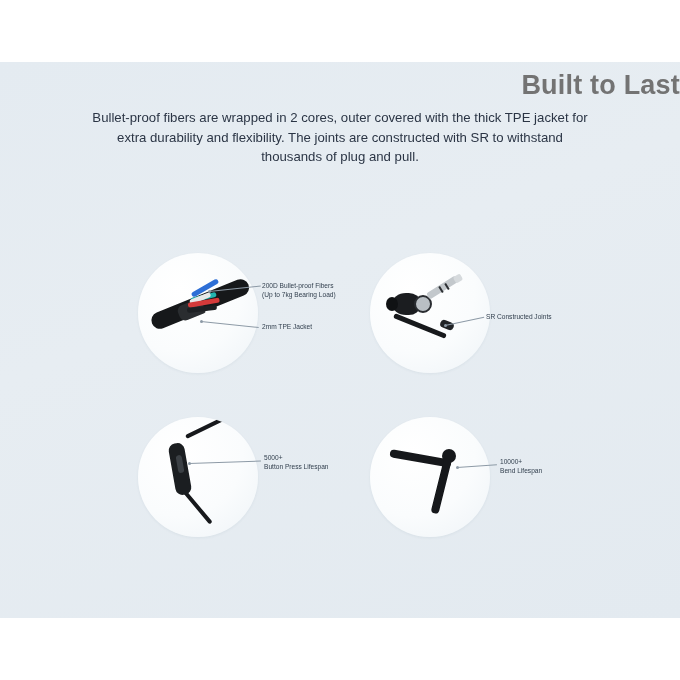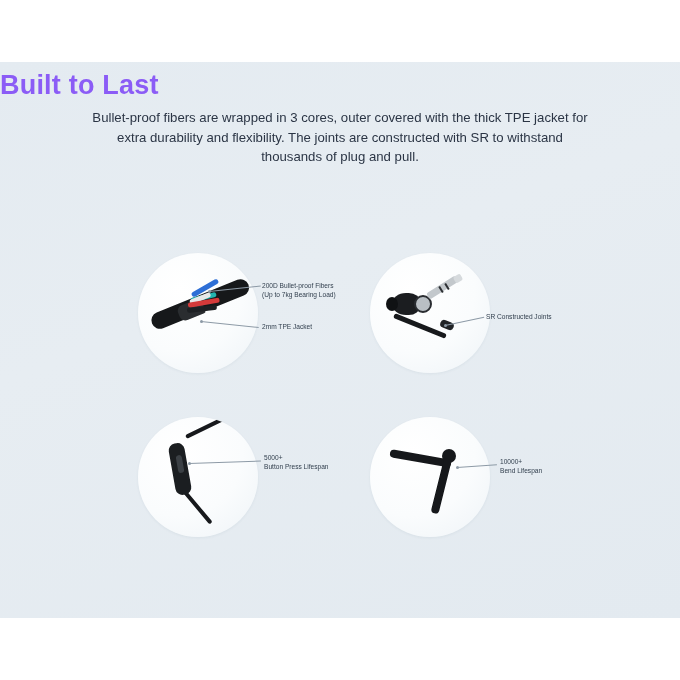--- a/index.html
+++ b/index.html
@@ -25,24 +25,24 @@
     top: 62px;
     width: 680px;
     height: 556px;
     background: linear-gradient(160deg, #e4ebf1 0%, #e7edf2 40%, #e3eaf0 100%);
   }
   .headline {
     position: absolute;
     left: 0;
     top: 70px;
     width: 680px;
-    text-align: left;
+    text-align: right;
     font-size: 27px;
     font-weight: bold;
-    color: #8b5cf6;
+    color: #737373;
     letter-spacing: 0.2px;
   }
   .subcopy {
     position: absolute;
     left: 90px;
     top: 108px;
     width: 500px;
     text-align: center;
     font-size: 13.2px;
     line-height: 19.5px;
@@ -287,21 +287,21 @@
   }
 </style>
 </head>
 <body>
 
 <div class="page">
 
   <div class="panel"></div>
 
   <div class="headline">Built to Last</div>
-  <div class="subcopy">Bullet-proof fibers are wrapped in 3 cores, outer covered with the thick TPE jacket for extra durability and flexibility. The joints are constructed with SR to withstand thousands of plug and pull.</div>
+  <div class="subcopy">Bullet-proof fibers are wrapped in 2 cores, outer covered with the thick TPE jacket for extra durability and flexibility. The joints are constructed with SR to withstand thousands of plug and pull.</div>
 
   <div class="cell c1">
     <div class="circle">
       <div class="cable-body"></div>
       <div class="cable-jacket-cut"></div>
       <div class="core blue"></div>
       <div class="core teal"></div>
       <div class="core white"></div>
       <div class="core red"></div>
       <div class="core dark"></div>

